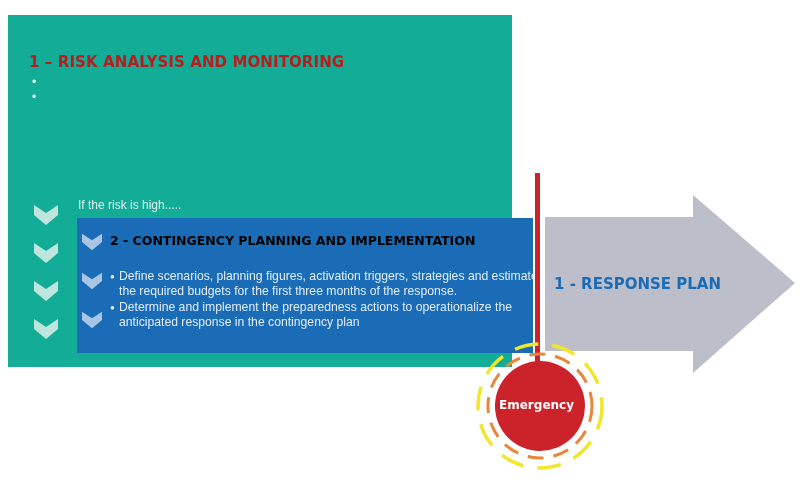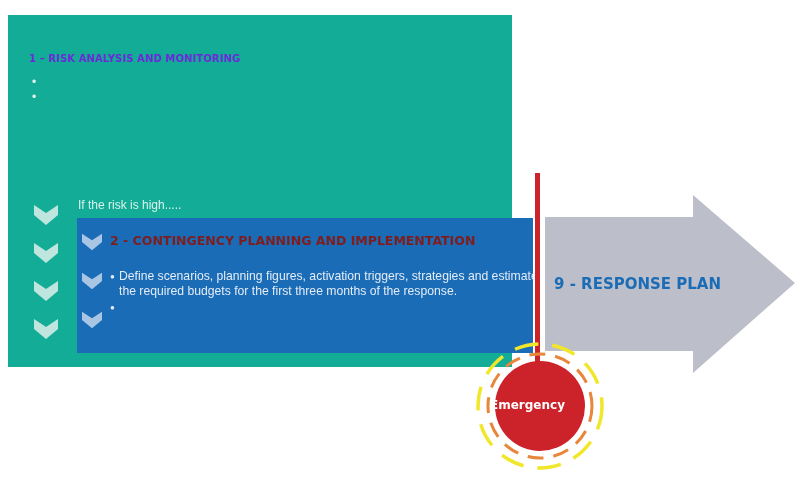--- a/index.html
+++ b/index.html
@@ -1,34 +1,34 @@
 <!DOCTYPE html>
 <html><head>
 <meta charset="utf-8">
 <style>
   html, body { margin: 0; padding: 0; }
   body { width: 800px; height: 484px; background: #ffffff; position: relative; overflow: hidden; font-family: "Liberation Sans", sans-serif; }
   .teal-box { position: absolute; left: 8px; top: 15px; width: 504px; height: 352px; background: #13ad97; }
   .blue-box { position: absolute; left: 77px; top: 218px; width: 456px; height: 135px; background: #1b6cb6; }
-  .h1 { position: absolute; left: 29px; top: 53px; color: #6d28d9; font-weight: bold; font-size: 10px; letter-spacing: 0.1px; font-family: "DejaVu Sans", sans-serif; }
+  .h1 { position: absolute; left: 29px; top: 53px; color: #b91c1c; font-weight: bold; font-size: 15px; letter-spacing: 0.1px; font-family: "DejaVu Sans", sans-serif; }
   .bullets1 { position: absolute; left: 30px; top: 75px; width: 480px; color: #e6f5f1; font-size: 12.2px; line-height: 15.4px; }
   .b1 { position: relative; padding-left: 13px; }
   .b1 .dot { position: absolute; left: 2px; top: 0; }
   .b1.second { margin-top: 15px; }
   .risk-high { position: absolute; left: 78px; top: 198px; color: #d9f2ec; font-size: 12px; text-align: center; }
   .chev { position: absolute; width: 24px; height: 20px; }
-  .h2 { position: absolute; left: 110px; top: 233px; color: #7f1d1d; font-weight: bold; font-size: 12.5px; line-height: 15px; font-family: "DejaVu Sans", sans-serif; }
+  .h2 { position: absolute; left: 110px; top: 233px; color: #000000; font-weight: bold; font-size: 12.5px; line-height: 15px; font-family: "DejaVu Sans", sans-serif; }
   .bullets2 { position: absolute; left: 110px; top: 269px; width: 430px; color: #e3ecf7; font-size: 12.2px; line-height: 15.4px; }
   .b2 { position: relative; padding-left: 9px; }
   .b2 .dot { position: absolute; left: 0; top: 0; }
   .red-line { position: absolute; left: 535px; top: 173px; width: 5px; height: 200px; background: #cc2229; }
   .arrow { position: absolute; left: 545px; top: 195px; }
   .response-label { position: absolute; left: 554px; top: 275px; color: #1b6cb6; font-weight: bold; font-size: 15px; font-family: "DejaVu Sans", sans-serif; }
   .emergency { position: absolute; left: 460px; top: 325px; width: 160px; height: 160px; }
-  .emergency-label { position: absolute; left: 490px; top: 398px; width: 84px; text-align: left; color: #ffffff; font-weight: bold; font-size: 12px; font-family: "DejaVu Sans", sans-serif; }
+  .emergency-label { position: absolute; left: 490px; top: 398px; width: 84px; text-align: right; color: #ffffff; font-weight: bold; font-size: 12px; font-family: "DejaVu Sans", sans-serif; }
 </style>
 </head>
 <body>
 
 <div class="teal-box"></div>
 
 <div class="h1">1 – RISK ANALYSIS AND MONITORING</div>
 
 <div class="bullets1">
   <div class="b1">
@@ -70,28 +70,29 @@
   <div>2 - CONTINGENCY PLANNING AND IMPLEMENTATION</div>
 </div>
 
 <div class="bullets2">
   <div class="b2">
     <span class="dot" style="font-size:8px">●</span>
     <span>Define scenarios, planning figures, activation triggers, strategies and estimate the required budgets for the first three months of the response.</span>
   </div>
   <div class="b2">
     <span class="dot" style="font-size:8px">●</span>
+    <span>Determine and implement the preparedness actions to operationalize the anticipated response in the contingency plan</span>
   </div>
 </div>
 
 <svg class="arrow" width="252" height="180" viewBox="0 0 252 180">
   <polygon points="0,22 148,22 148,0 250,88 148,178 148,156 0,156" fill="#bcbfc9"></polygon>
 </svg>
 
-<div class="response-label">9 - RESPONSE PLAN</div>
+<div class="response-label">1 - RESPONSE PLAN</div>
 
 <div class="red-line"></div>
 
 <svg class="emergency" viewBox="0 0 160 160">
   <circle cx="80" cy="81" r="62" fill="none" stroke="#f0e62a" stroke-width="3.5" stroke-dasharray="24 14"></circle>
   <circle cx="80" cy="81" r="52" fill="none" stroke="#e8873c" stroke-width="3" stroke-dasharray="16 10"></circle>
   <circle cx="80" cy="81" r="45" fill="#cc2229"></circle>
 </svg>
 
 <div class="emergency-label">Emergency</div>

